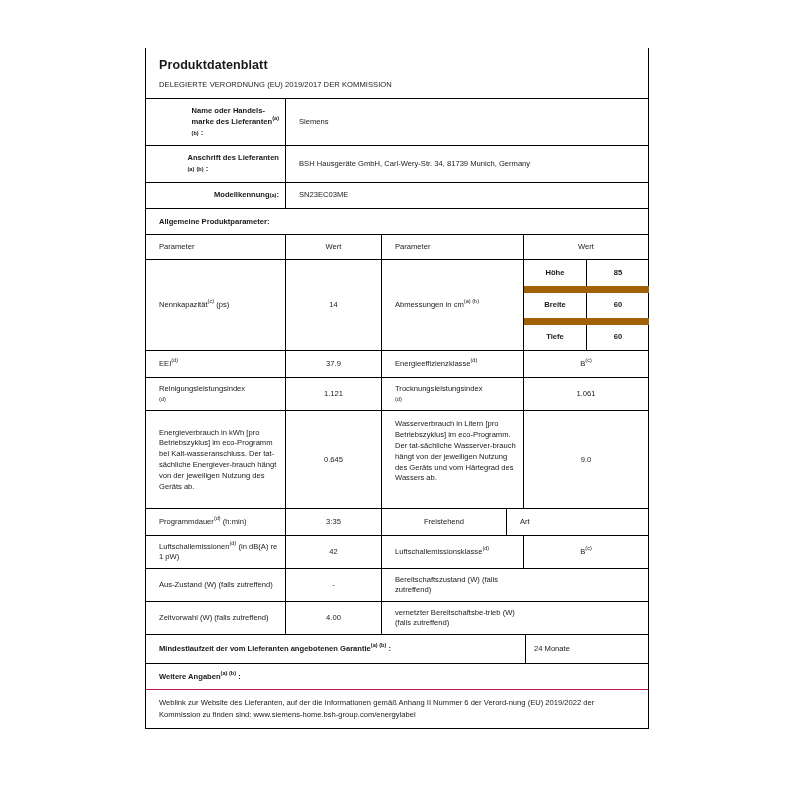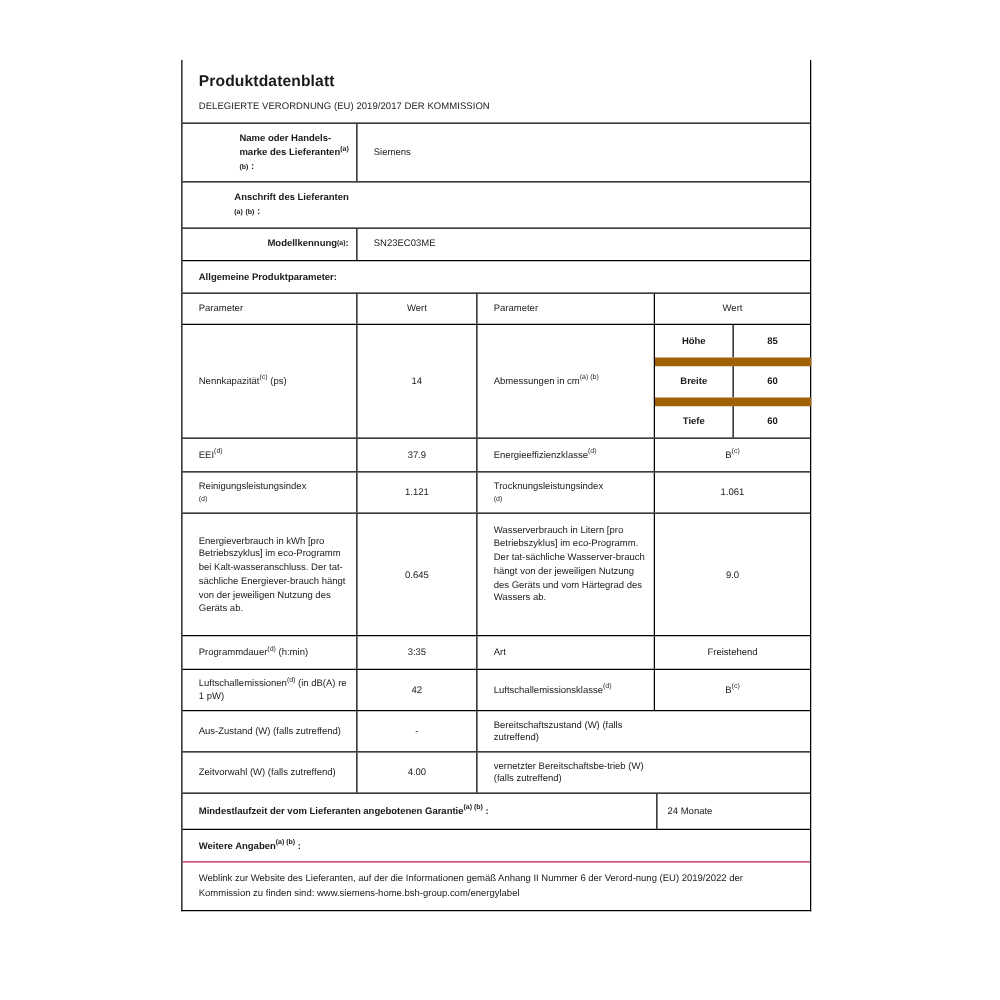--- a/index.html
+++ b/index.html
@@ -166,20 +166,21 @@
     </div>
 
     <div class="row">
       <div class="cell lbl">
         <span style="display:block;">
           <span>Anschrift des Lieferanten</span><br>
           <sup style="vertical-align:baseline;">(a)</sup>
           <sup style="vertical-align:baseline;">(b)</sup><span> :</span>
         </span>
       </div>
+      <div class="cell val vline">BSH Hausgeräte GmbH, Carl-Wery-Str. 34, 81739 Munich, Germany</div>
     </div>
 
     <div class="row">
       <div class="cell lbl">
         <span>Modellkennung</span>
           <sup>(a)</sup>
           <span> :</span>
       </div>
       <div class="cell val vline">SN23EC03ME</div>
     </div>
@@ -248,22 +249,22 @@
       <div class="cell c2 center vline">0.645</div>
       <div class="cell c3 vline" style="align-items:flex-start; padding-top:8px;">Wasserverbrauch in Litern [pro Betriebszyklus] im eco-Programm. Der tat-sächliche Wasserver-brauch hängt von der jeweiligen Nutzung des Geräts und vom Härtegrad des Wassers ab.</div>
       <div class="cell c4 center vline">9.0</div>
     </div>
 
     <div class="row" style="height:27px;">
       <div class="cell c1">
         <span><span>Programmdauer</span><sup>(d)</sup><span> (h:min)</span></span>
       </div>
       <div class="cell c2 center vline">3:35</div>
+      <div class="cell c4 center vline">Freistehend</div>
       <div class="cell c3 vline">Art</div>
-      <div class="cell c4 center vline">Freistehend</div>
     </div>
 
     <div class="row" style="height:33px;">
       <div class="cell c1">
         <span><span>Luftschallemissionen</span><sup>(d)</sup><span> (in dB(A) re 1 pW)</span></span>
       </div>
       <div class="cell c2 center vline">42</div>
       <div class="cell c3 vline">
         <span><span>Luftschallemissionsklasse</span><sup>(d)</sup></span>
       </div>

